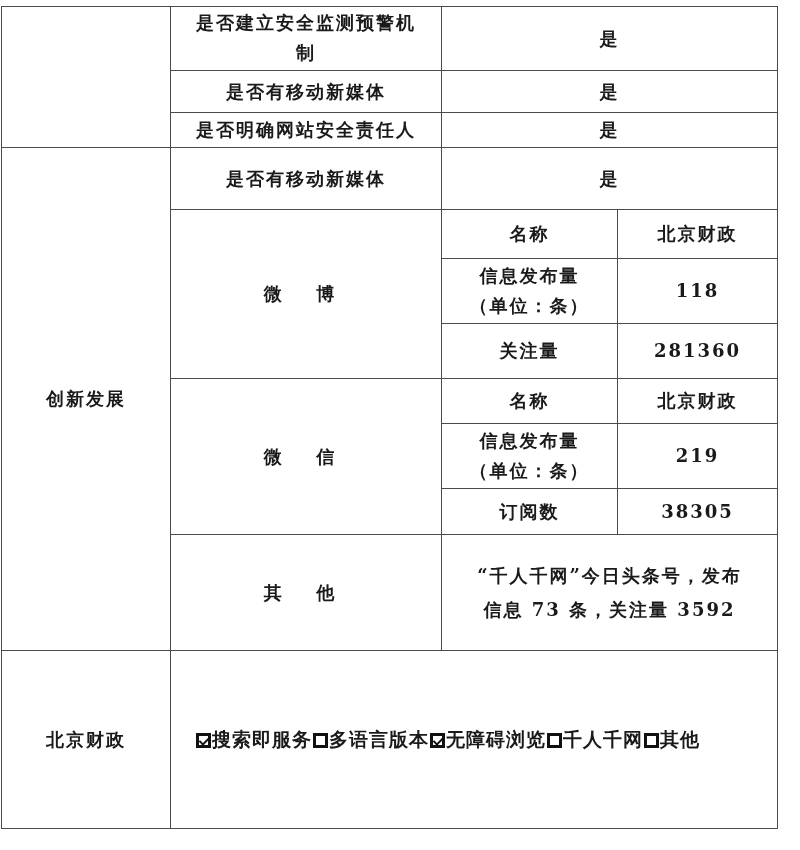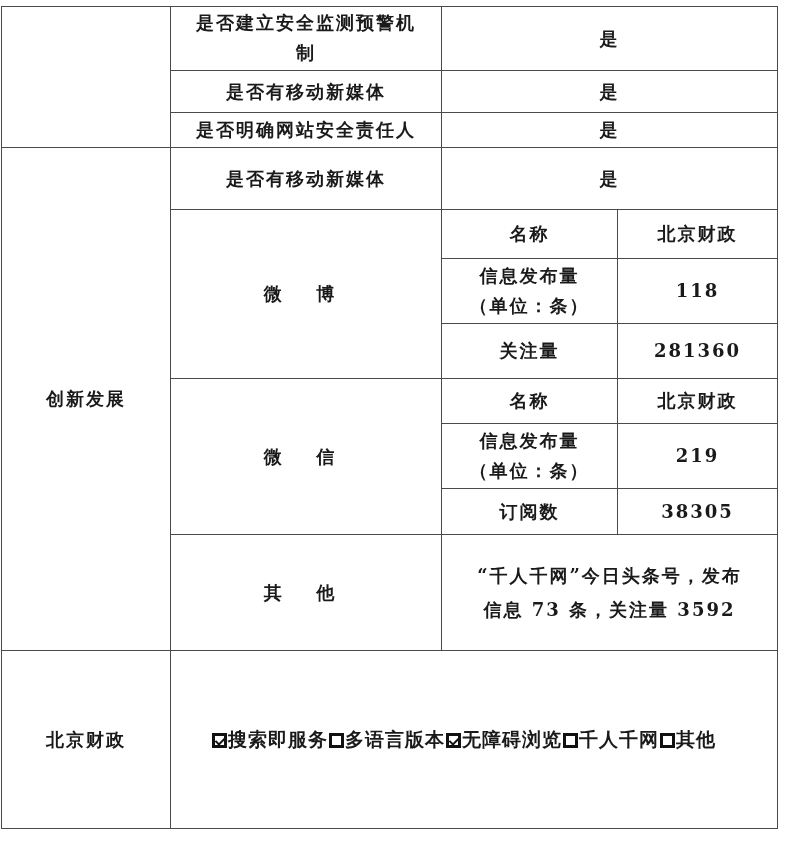--- a/index.html
+++ b/index.html
@@ -80,20 +80,20 @@
   <tr style="height:116px">
     <td style="letter-spacing:14px"><span>其 他</span></td>
     <td colspan="2" style="line-height:34px">
       <div>“千人千网”今日头条号，发布</div>
       <div>信息 73 条，关注量 3592</div>
     </td>
   </tr>
 
   <tr style="height:178px">
     <td>北京财政</td>
-    <td colspan="3" style="text-align:left;padding-left:40px">
+    <td colspan="3" style="text-align:left;padding-left:24px">
       <span class="opt">
         <span class="cb checked"></span><span>搜索即服务</span><span class="cb"></span><span>多语言版本</span><span class="cb checked"></span><span>无障碍浏览</span><span class="cb"></span><span>千人千网</span><span class="cb"></span><span>其他</span>
       </span>
     </td>
   </tr>
 </tbody>
   </table>
 
 </body></html>

